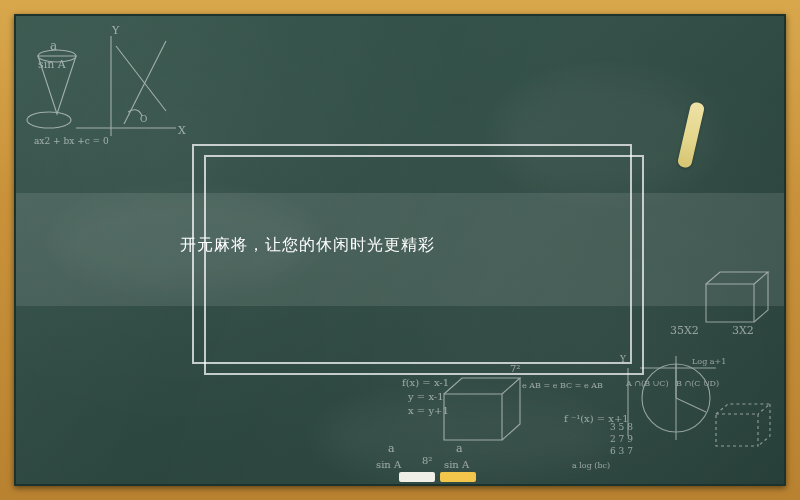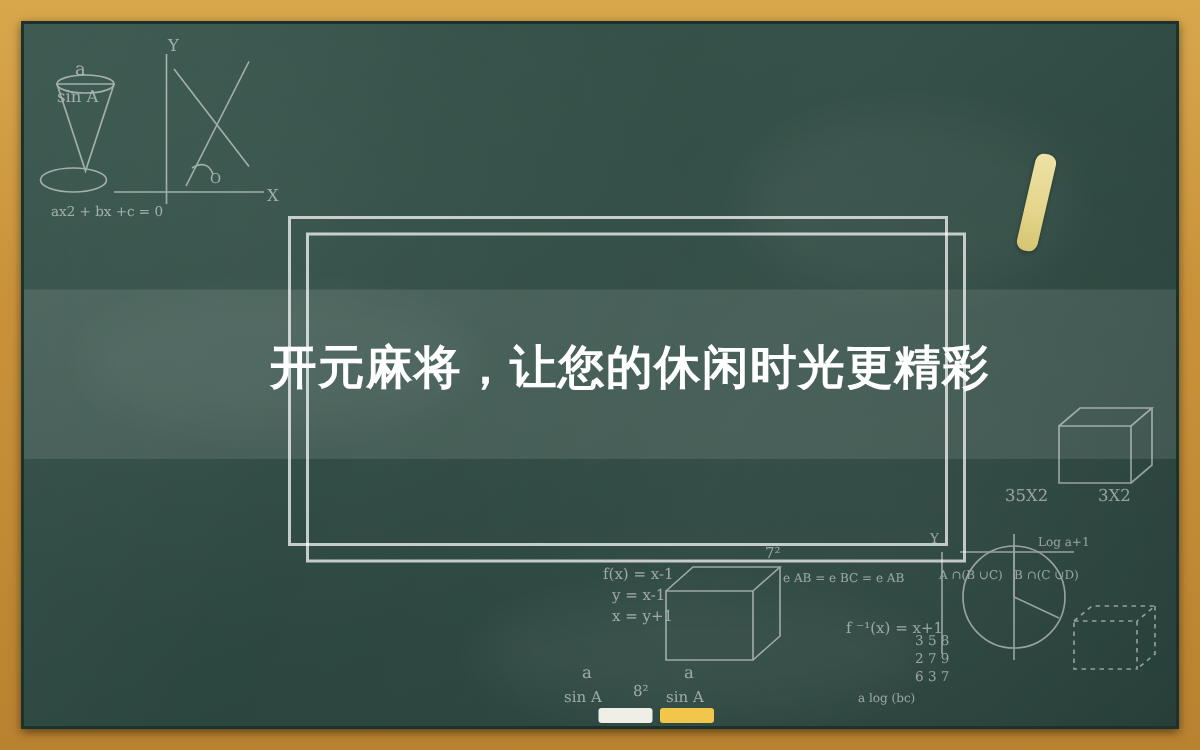--- a/index.html
+++ b/index.html
@@ -83,26 +83,25 @@
     top: 193px;
     height: 113px;
     background: rgba(255,255,255,0.10);
   }
   .title {
     position: absolute;
     left: 180px;
     top: 228px;
     width: 560px;
     color: #ffffff;
-    font-size: 31px;
+    font-size: 16px;
     line-height: 34px;
     letter-spacing: 1px;
     font-family: "DejaVu Sans", "Liberation Sans", sans-serif;
     white-space: nowrap;
-    font-weight: bold;
   }
   
   .chalk-stick {
     position: absolute;
     left: 668px;
     top: 86px;
     width: 14px;
     height: 66px;
     background: linear-gradient(180deg, #f3e6a8 0%, #e8d98c 60%, #d9c873 100%);
     border-radius: 6px;

